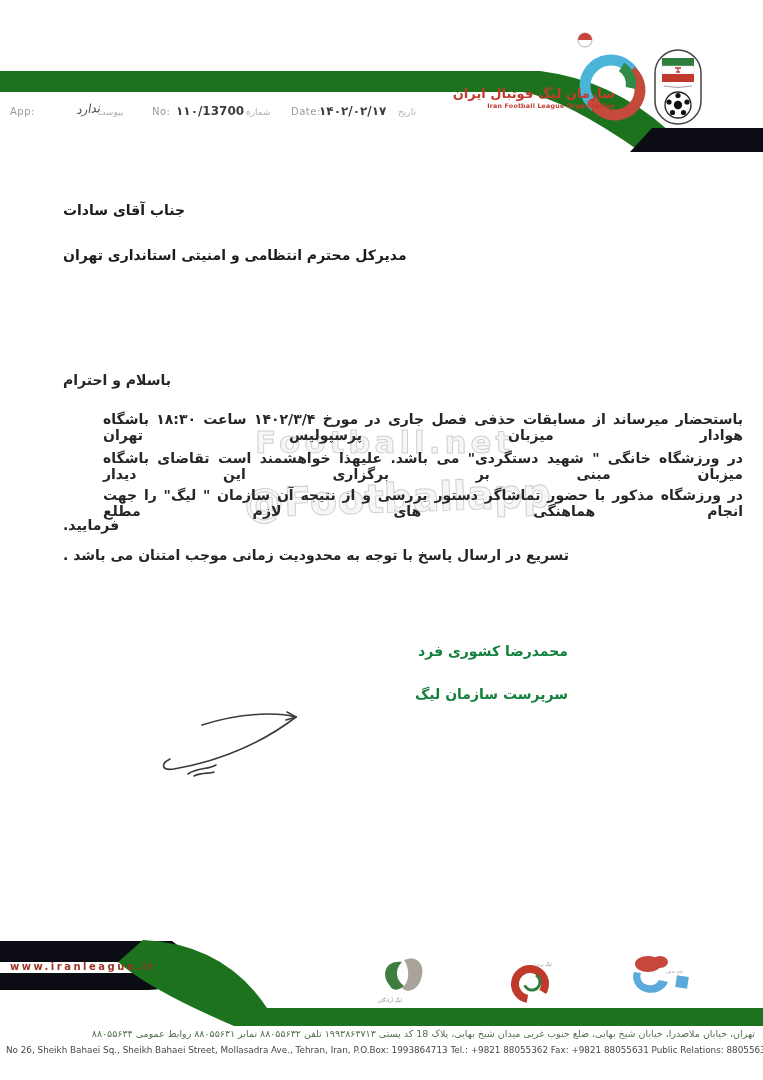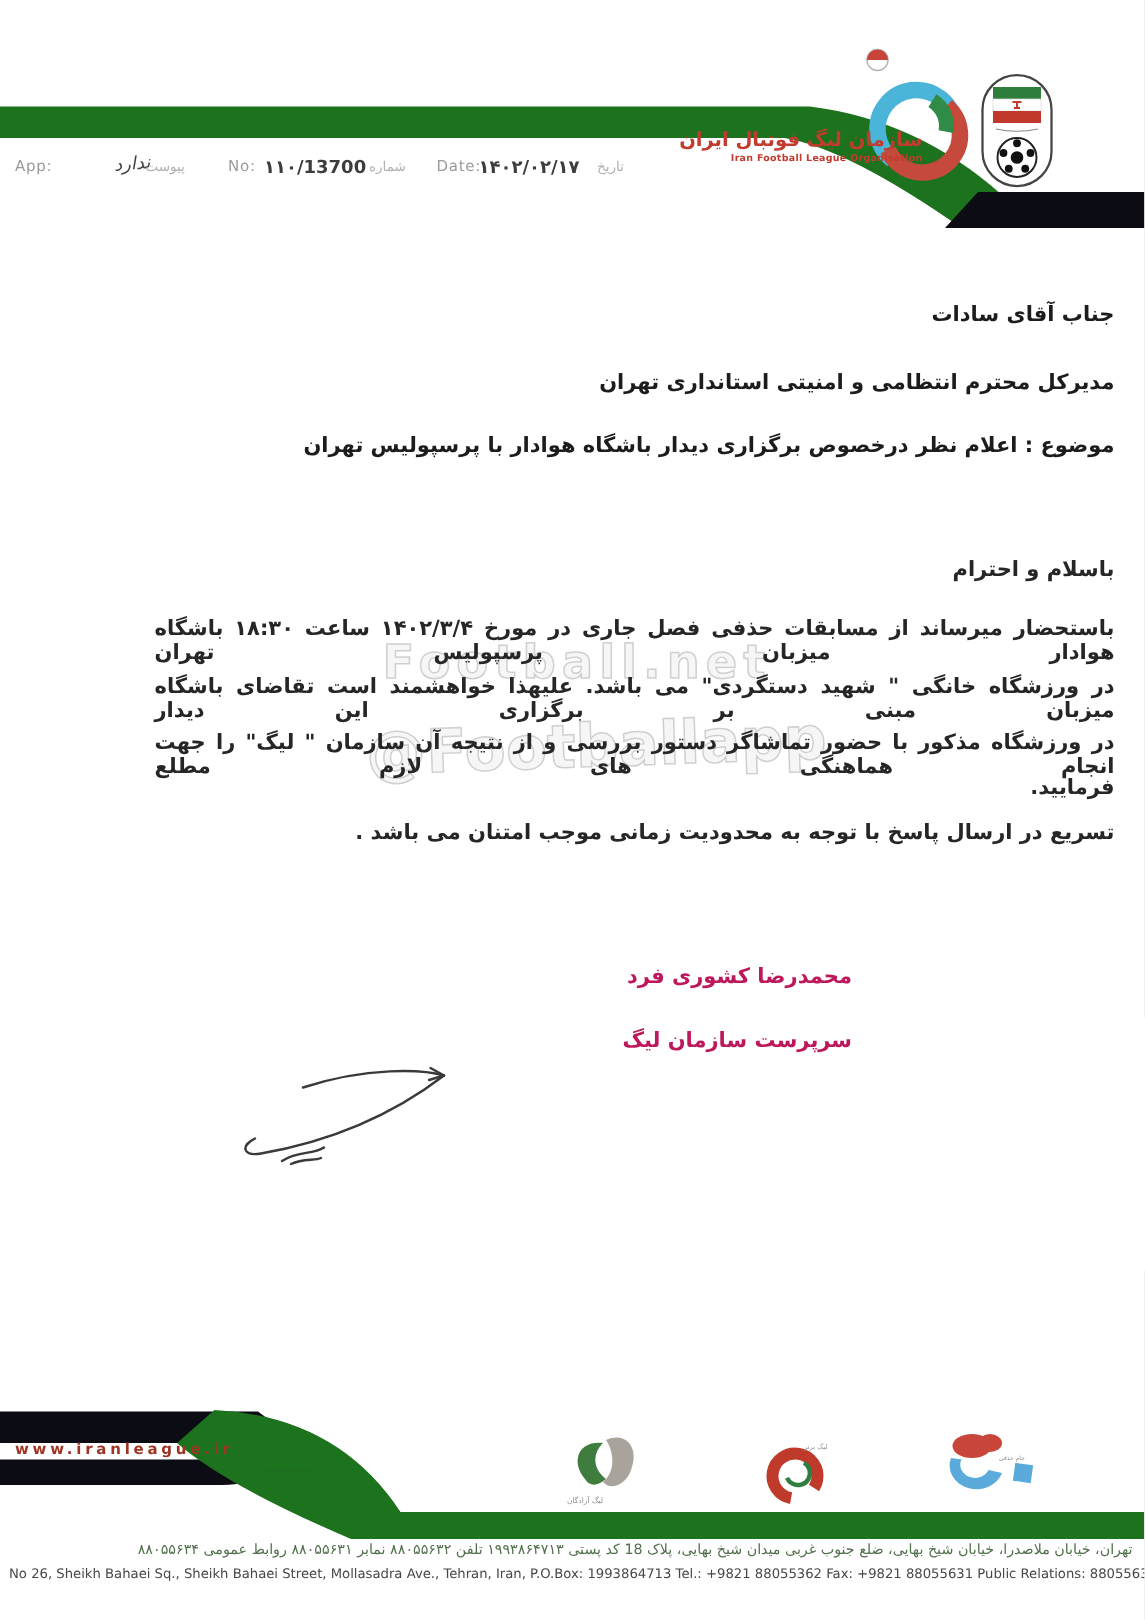--- a/index.html
+++ b/index.html
@@ -11,29 +11,29 @@
   .fld-label{font-size:10px;color:#9a9a9a;letter-spacing:.5px;}
   .fld-fa{font-size:9px;color:#b0b0b0;direction:rtl;}
   .fld-val{font-size:12px;color:#3c3c3c;font-weight:600;letter-spacing:1px;}
   .hand{font-size:12px;color:#444;font-style:italic;transform:rotate(-5deg);direction:rtl;}
   
   .org-fa{font-size:13px;font-weight:700;color:#c23b2e;direction:rtl;white-space:nowrap;}
   .org-en{font-size:6.3px;font-weight:700;color:#c23b2e;white-space:nowrap;letter-spacing:.2px;}
   
   .letter{position:absolute;left:63px;right:20px;top:0;height:100%;direction:rtl;}
   .ln{position:absolute;right:0;left:0;font-size:14px;color:#262626;font-weight:600;
-      text-align:right;white-space:nowrap;}
+      text-align:left;white-space:nowrap;}
   .ln.bold{font-weight:700;color:#1c1c1c;}
   .ln.just{white-space:normal;text-align:justify;text-align-last:justify;margin-left:40px;}
   
   .wm{position:absolute;font-weight:700;white-space:nowrap;color:rgba(100,100,100,.06);
       -webkit-text-stroke:1px rgba(110,110,110,.30);}
   
   .signer{position:absolute;right:195px;direction:rtl;text-align:right;white-space:nowrap;
-          font-size:14px;font-weight:700;color:#be185d;}
+          font-size:14px;font-weight:700;color:#15803d;}
   
   .site{font-size:10px;font-weight:700;color:#9e3424;letter-spacing:2.5px;}
   .smudge{font-size:8px;color:rgba(60,60,60,.25);letter-spacing:2px;}
   .addr-fa{font-size:9.5px;color:#51704c;direction:rtl;white-space:nowrap;}
   .addr-en{font-size:8.8px;color:#474747;white-space:nowrap;}
   .cap{font-size:5px;fill:#8f8f8f;}
 </style>
 </head>
 <body>
 
@@ -81,21 +81,20 @@
   <div class="abs fld-label" style="left:291px;top:106px">Date:</div>
   <div class="abs fld-val" style="left:319px;top:104px" dir="ltr">۱۴۰۲/۰۲/۱۷</div>
   <div class="abs fld-fa" style="left:398px;top:107px">تاریخ</div>
 
   <div class="wm" style="left:255px;top:424px;font-size:31px;letter-spacing:4px">Football.net</div>
   <div class="wm" style="left:244px;top:475px;font-size:40px;transform:rotate(-2deg)">@Footballapp</div>
 
   <div class="letter">
     <div class="ln bold" style="top:202px">جناب آقای سادات</div>
     <div class="ln bold" style="top:247px">مدیرکل محترم انتظامی و امنیتی استانداری تهران</div>
-    <div class="ln bold" style="top:289px">موضوع : اعلام نظر درخصوص برگزاری دیدار باشگاه هوادار با پرسپولیس تهران</div>
     <div class="ln" style="top:372px">باسلام و احترام</div>
     <div class="ln just" style="top:411px">باستحضار میرساند از مسابقات حذفی فصل جاری در مورخ ۱۴۰۲/۳/۴ ساعت ۱۸:۳۰ باشگاه هوادار میزبان پرسپولیس تهران</div>
     <div class="ln just" style="top:450px">در ورزشگاه خانگی " شهید دستگردی" می باشد. علیهذا خواهشمند است تقاضای باشگاه میزبان مبنی بر برگزاری این دیدار</div>
     <div class="ln just" style="top:487px">در ورزشگاه مذکور با حضور تماشاگر دستور بررسی و از نتیجه آن سازمان " لیگ" را جهت انجام هماهنگی های لازم مطلع</div>
     <div class="ln" style="top:517px">فرمایید.</div>
     <div class="ln" style="top:547px">تسریع در ارسال پاسخ با توجه به محدودیت زمانی موجب امتنان می باشد .</div>
   </div>
 
   <div class="signer" style="top:643px">محمدرضا کشوری فرد</div>
   <div class="signer" style="top:686px">سرپرست سازمان لیگ</div>

